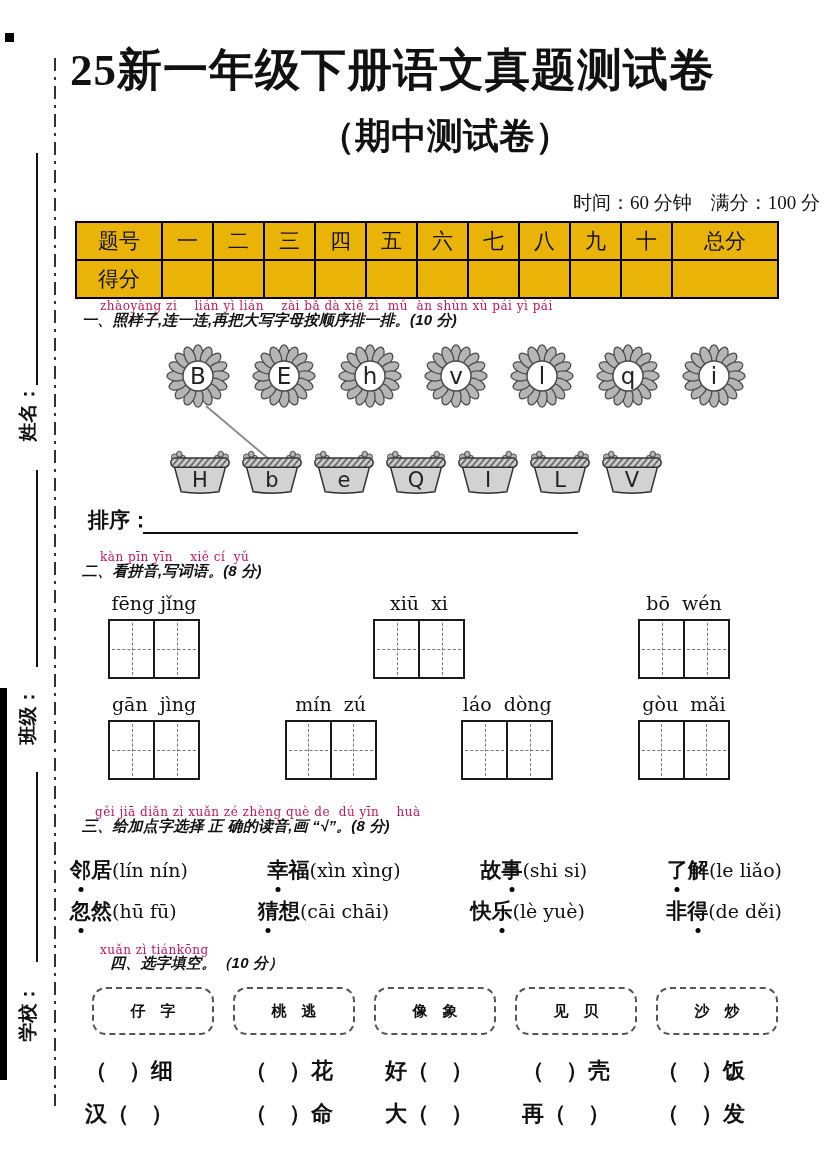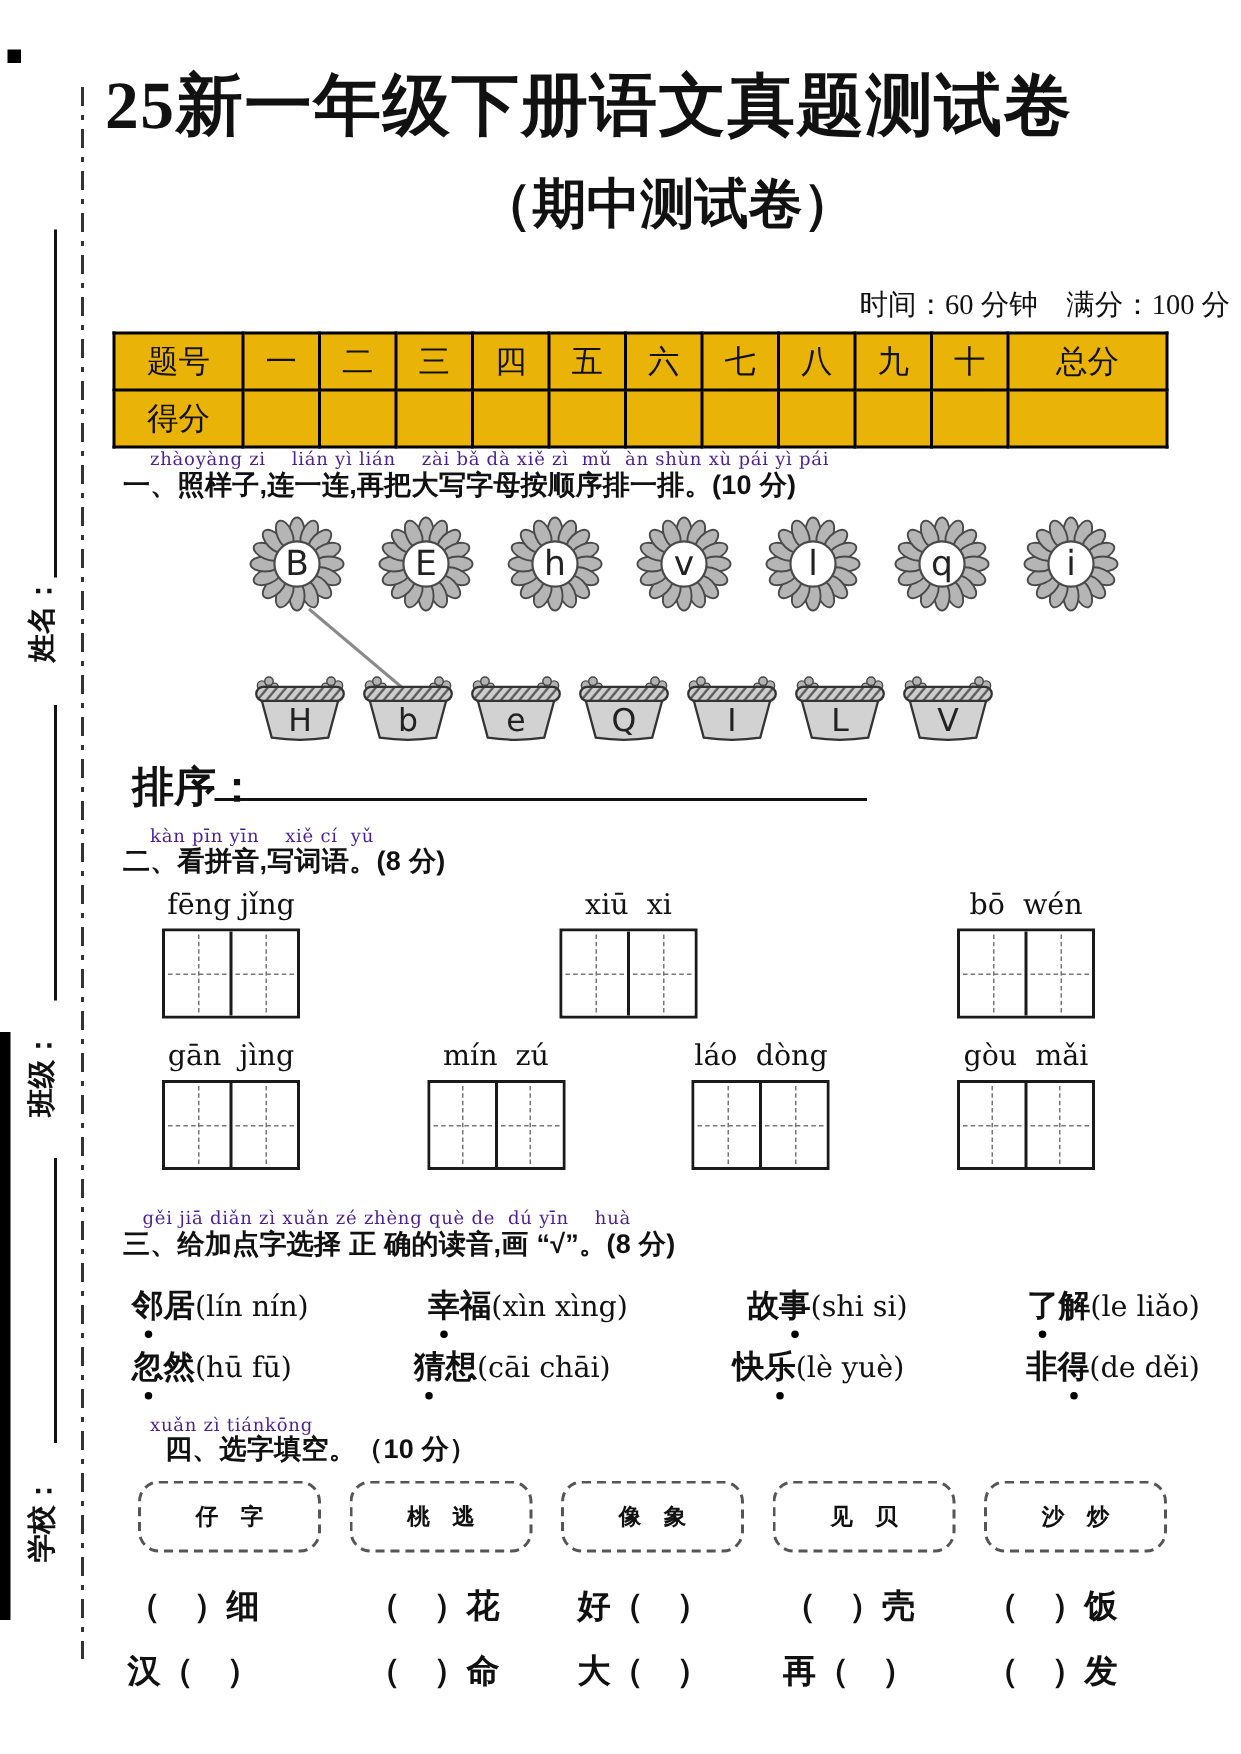--- a/index.html
+++ b/index.html
@@ -25,51 +25,51 @@
   .exam-info{position:absolute;left:75px;top:190px;width:745px;text-align:right;
     font-family:"Liberation Serif",serif;font-size:19px;white-space:pre;}
 
   
   table.score{position:absolute;left:75px;top:221px;border-collapse:collapse;table-layout:fixed;
     font-family:"Liberation Serif",serif;font-size:21px;}
   table.score td{border:2px solid #000;height:36px;text-align:center;padding:0;background:#eab308;}
   td.hd{width:84px;} td.num{width:49px;} td.tot{width:104px;}
 
   
-  .pinyin-sm{position:absolute;font-family:"DejaVu Serif",serif;font-size:12px;letter-spacing:.5px;white-space:pre;color:#4c1d95;}
-  .sec-head{position:absolute;font-size:18px;font-weight:700;white-space:pre;letter-spacing:.2px;}
+  .pinyin-sm{position:absolute;font-family:"DejaVu Serif",serif;font-size:12px;letter-spacing:.5px;white-space:pre;color:#be185d;}
+  .sec-head{position:absolute;font-size:15px;font-weight:700;white-space:pre;letter-spacing:.2px;font-style:italic;}
 
   
   .flowers{position:absolute;left:166px;top:344px;width:580px;display:flex;justify-content:space-between;}
   .flower{position:relative;width:64px;height:64px;}
   .flower svg{width:64px;height:64px;display:block;}
   .flower .letter{position:absolute;inset:0;display:flex;align-items:center;justify-content:center;
     font-size:23px;font-family:"DejaVu Sans",sans-serif;color:#222;}
   .connector{position:absolute;left:150px;top:350px;width:220px;height:130px;pointer-events:none;}
   .baskets{position:absolute;left:168px;top:446px;width:496px;display:flex;justify-content:space-between;}
   .basket{position:relative;width:64px;height:52px;}
   .basket svg{width:64px;height:52px;display:block;}
   .basket .letter{position:absolute;left:0;right:0;top:16px;bottom:0;display:flex;align-items:center;justify-content:center;
     font-size:21px;font-family:"DejaVu Sans",sans-serif;color:#222;}
-  .sort-label{position:absolute;left:88px;top:506px;font-size:28px;font-weight:700;}
+  .sort-label{position:absolute;left:88px;top:506px;font-size:21px;font-weight:700;}
   .sort-blank{position:absolute;left:143px;top:532px;width:435px;height:2px;background:#111;}
 
   
   .wrow{position:absolute;left:78px;width:682px;display:flex;justify-content:space-between;gap:16px;}
   .wrow1{top:592px;} .wrow2{top:693px;}
   .witem{width:152px;text-align:center;}
   .wpy{font-family:"DejaVu Serif",serif;font-size:19px;white-space:pre;}
   .tgrid{margin:5px auto 0;display:flex;width:88px;border:2px solid #1a1a1a;}
   .tcell{position:relative;width:44px;height:56px;background:#fff;}
   .tcell+.tcell{border-left:2px solid #1a1a1a;}
   .tcell::before{content:"";position:absolute;left:50%;top:2px;bottom:2px;border-left:1.5px dashed #777;}
   .tcell::after{content:"";position:absolute;top:50%;left:2px;right:2px;border-top:1.5px dashed #777;}
 
   
-  .prow{position:absolute;left:88px;width:712px;display:flex;justify-content:space-between;}
+  .prow{position:absolute;left:70px;width:712px;display:flex;justify-content:space-between;}
   .prow1{top:856px;} .prow2{top:897px;}
   .pitem{position:relative;font-size:21px;font-family:"Liberation Serif",serif;font-weight:600;white-space:nowrap;}
   .pitem .c{position:relative;display:inline-block;}
   .pitem .py{font-family:"DejaVu Serif",serif;font-size:19px;font-weight:400;white-space:pre;}
   .pitem[data-dot="1"] .c1::after,.pitem[data-dot="2"] .c2::after{
     content:"";position:absolute;left:50%;transform:translateX(-50%);bottom:-8px;
     width:5px;height:5px;border-radius:50%;background:#000;}
 
   
   .cboxes{position:absolute;left:92px;top:987px;width:686px;display:flex;justify-content:space-between;}

